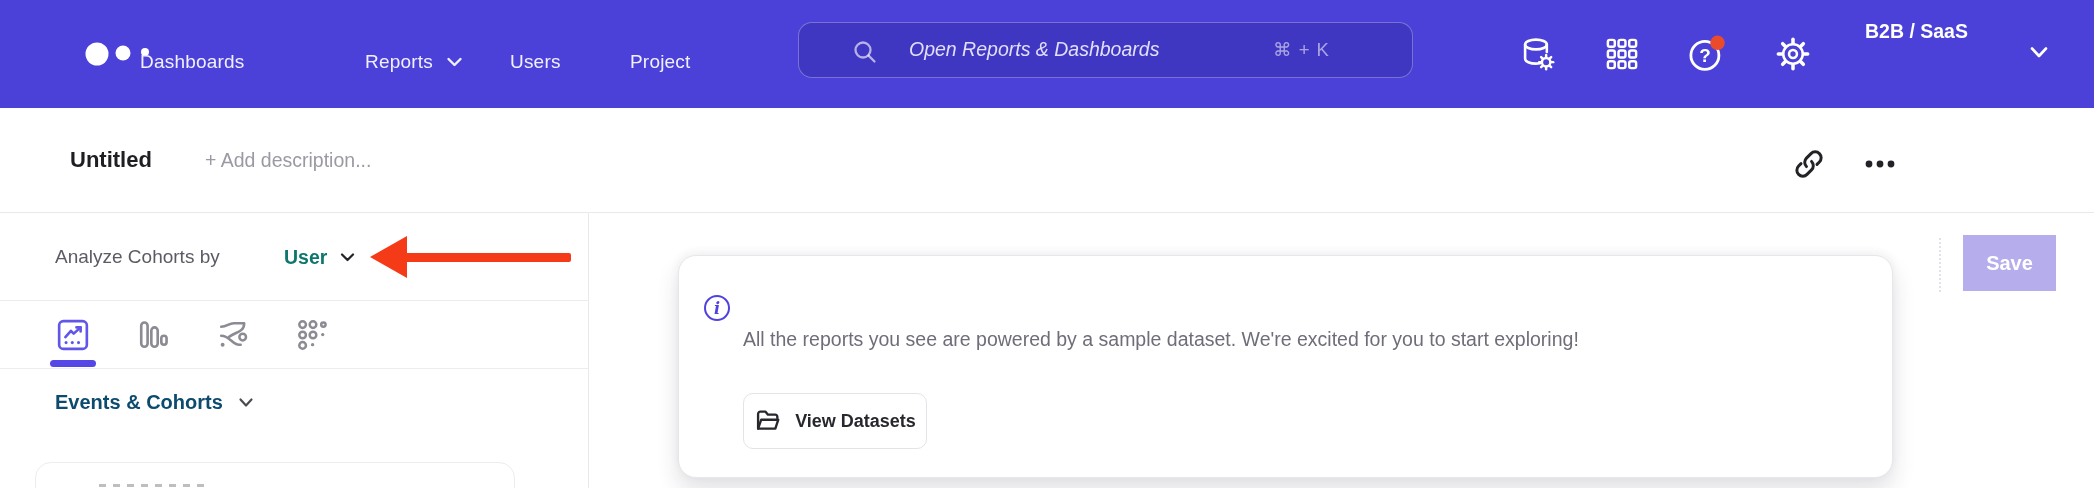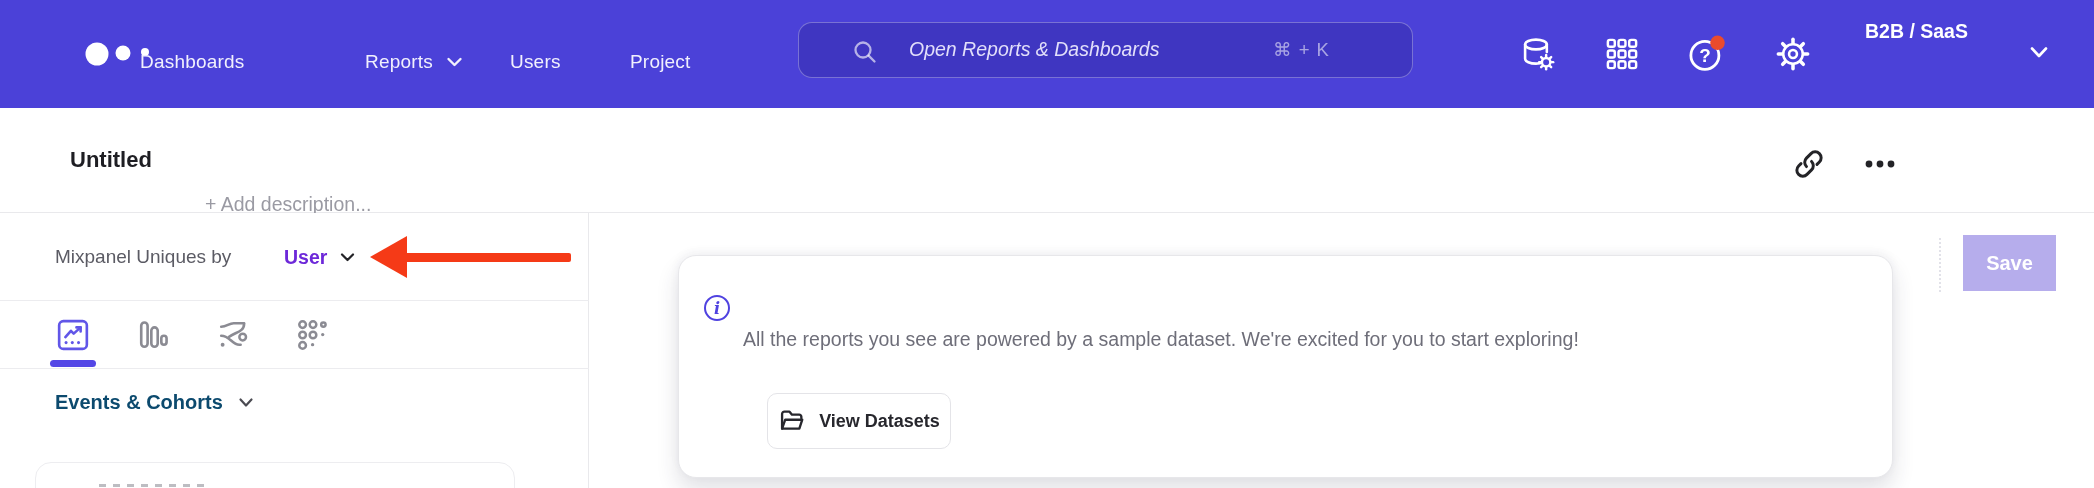--- a/index.html
+++ b/index.html
@@ -30,35 +30,35 @@
   .project .p-name{font-size:19.5px;font-weight:700;line-height:30px;}
   .project .p-scope{font-size:16.5px;font-weight:700;line-height:26px;color:#EAE8FB;}
   .project-chevron{position:absolute;left:2028px;top:45px;cursor:pointer;}
 
   
   .page-header{position:absolute;left:0;top:108px;width:2094px;height:105px;background:#fff;
     border-bottom:1px solid #E9E9EC;box-sizing:border-box;}
   .report-title{position:absolute;left:70px;top:0;height:104px;display:flex;align-items:center;
     font-size:22px;font-weight:700;color:#1E1E23;cursor:text;}
   .report-desc{position:absolute;left:205px;top:0;height:104px;display:flex;align-items:center;
-    font-size:19.5px;color:#9A9AA3;cursor:text;margin-top:44px;}
+    font-size:19.5px;color:#9A9AA3;cursor:text;}
   .hdr-icon{position:absolute;top:36px;width:40px;height:40px;display:flex;align-items:center;justify-content:center;cursor:pointer;}
   .hdr-divider{position:absolute;left:1939px;top:130px;height:54px;border-left:2px dotted #E2E2E9;}
   .save-btn{position:absolute;left:1963px;top:127px;width:93px;height:56px;border-radius:0;
     background:#B6ADEC;color:#FFFFFF;font-size:20px;font-weight:600;
     display:flex;align-items:center;justify-content:center;cursor:pointer;border:none;}
 
   
   .sidebar{position:absolute;left:0;top:213px;width:589px;height:275px;background:#fff;
     border-right:1px solid #E9E9EC;box-sizing:border-box;}
   .analyze-row{position:absolute;left:0;top:0;width:589px;height:88px;border-bottom:1px solid #ECECEF;box-sizing:border-box;}
   .analyze-label{position:absolute;left:55px;top:0;height:88px;display:flex;align-items:center;
     font-size:19px;color:#5B5B64;}
   .analyze-select{position:absolute;left:284px;top:0;height:88px;display:flex;align-items:center;gap:13px;
-    font-size:19.5px;font-weight:600;color:#6d28d9;cursor:pointer;}
+    font-size:19.5px;font-weight:600;color:#0f766e;cursor:pointer;}
   .tabs-row{position:absolute;left:0;top:88px;width:589px;height:68px;border-bottom:1px solid #ECECEF;box-sizing:border-box;}
   .chart-tab{position:absolute;top:15px;width:38px;height:38px;display:flex;align-items:center;justify-content:center;cursor:pointer;}
   .tab-underline{position:absolute;left:50px;top:59px;width:46px;height:7px;border-radius:4px;background:#5447E6;}
   .events-row{position:absolute;left:55px;top:178px;display:flex;align-items:center;gap:15px;cursor:pointer;}
   .events-label{font-size:20px;font-weight:700;color:#0c4a6e;}
   .metric-card{position:absolute;left:35px;top:249px;width:480px;height:60px;border:1px solid #EDEDF0;
     border-radius:16px;background:#fff;box-sizing:border-box;overflow:hidden;}
   .clipped-text{position:absolute;left:63px;top:21px;width:108px;height:3px;
     background:repeating-linear-gradient(90deg,#BDBDC2 0 7px,transparent 7px 14px);}
 
@@ -68,21 +68,21 @@
     box-shadow:0 12px 22px rgba(45,45,70,0.14),0 -3px 10px rgba(45,45,70,0.05);}
   .info-badge{position:absolute;left:25px;top:39px;width:26px;height:26px;border-radius:50%;
     border:2.5px solid #4F42E0;color:#4F42E0;box-sizing:border-box;
     display:flex;align-items:center;justify-content:center;
     font-family:"DejaVu Serif", serif;font-size:16px;font-weight:700;font-style:italic;}
   .banner-title{position:absolute;left:64px;top:28px;font-size:22px;font-weight:700;color:#232329;letter-spacing:.1px;}
   .banner-body{position:absolute;left:64px;top:72px;font-size:19.5px;color:#6E6E79;}
   .datasets-btn{position:absolute;left:64px;top:137px;width:184px;height:56px;border-radius:10px;
     background:#fff;border:1.5px solid #E4E4E8;box-sizing:border-box;cursor:pointer;
     display:flex;align-items:center;justify-content:center;gap:13px;
-    font-size:18px;font-weight:600;color:#27272D;font-family:"Liberation Sans",sans-serif;margin-left:24px;}
+    font-size:18px;font-weight:600;color:#27272D;font-family:"Liberation Sans",sans-serif;}
 
   
   .anno-arrow-head{position:absolute;left:370px;top:236px;width:0;height:0;
     border-top:21px solid transparent;border-bottom:21px solid transparent;border-right:37px solid #F53A17;}
   .anno-arrow-shaft{position:absolute;left:404px;top:252.5px;width:167px;height:9px;background:#F53A17;border-radius:2px;}
 </style>
 </head>
 <body>
 
 <div class="topnav">
@@ -209,21 +209,21 @@
     </svg>
   </div>
 
   <div class="hdr-divider"></div>
   <button class="save-btn">Save</button>
 </div>
 
 <div class="sidebar">
 
   <div class="analyze-row">
-    <div class="analyze-label">Mixpanel Uniques by</div>
+    <div class="analyze-label">Analyze Cohorts by</div>
     <div class="analyze-select">
       <span>User</span>
       <svg width="15" height="10" viewBox="0 0 15 10">
         <polyline points="2,2.5 7.5,8 13,2.5" fill="none" stroke="#232327" stroke-width="2.2" stroke-linecap="round" stroke-linejoin="round"></polyline>
       </svg>
     </div>
   </div>
 
   <div class="tabs-row">
     <div class="chart-tab" style="left:54px;">

